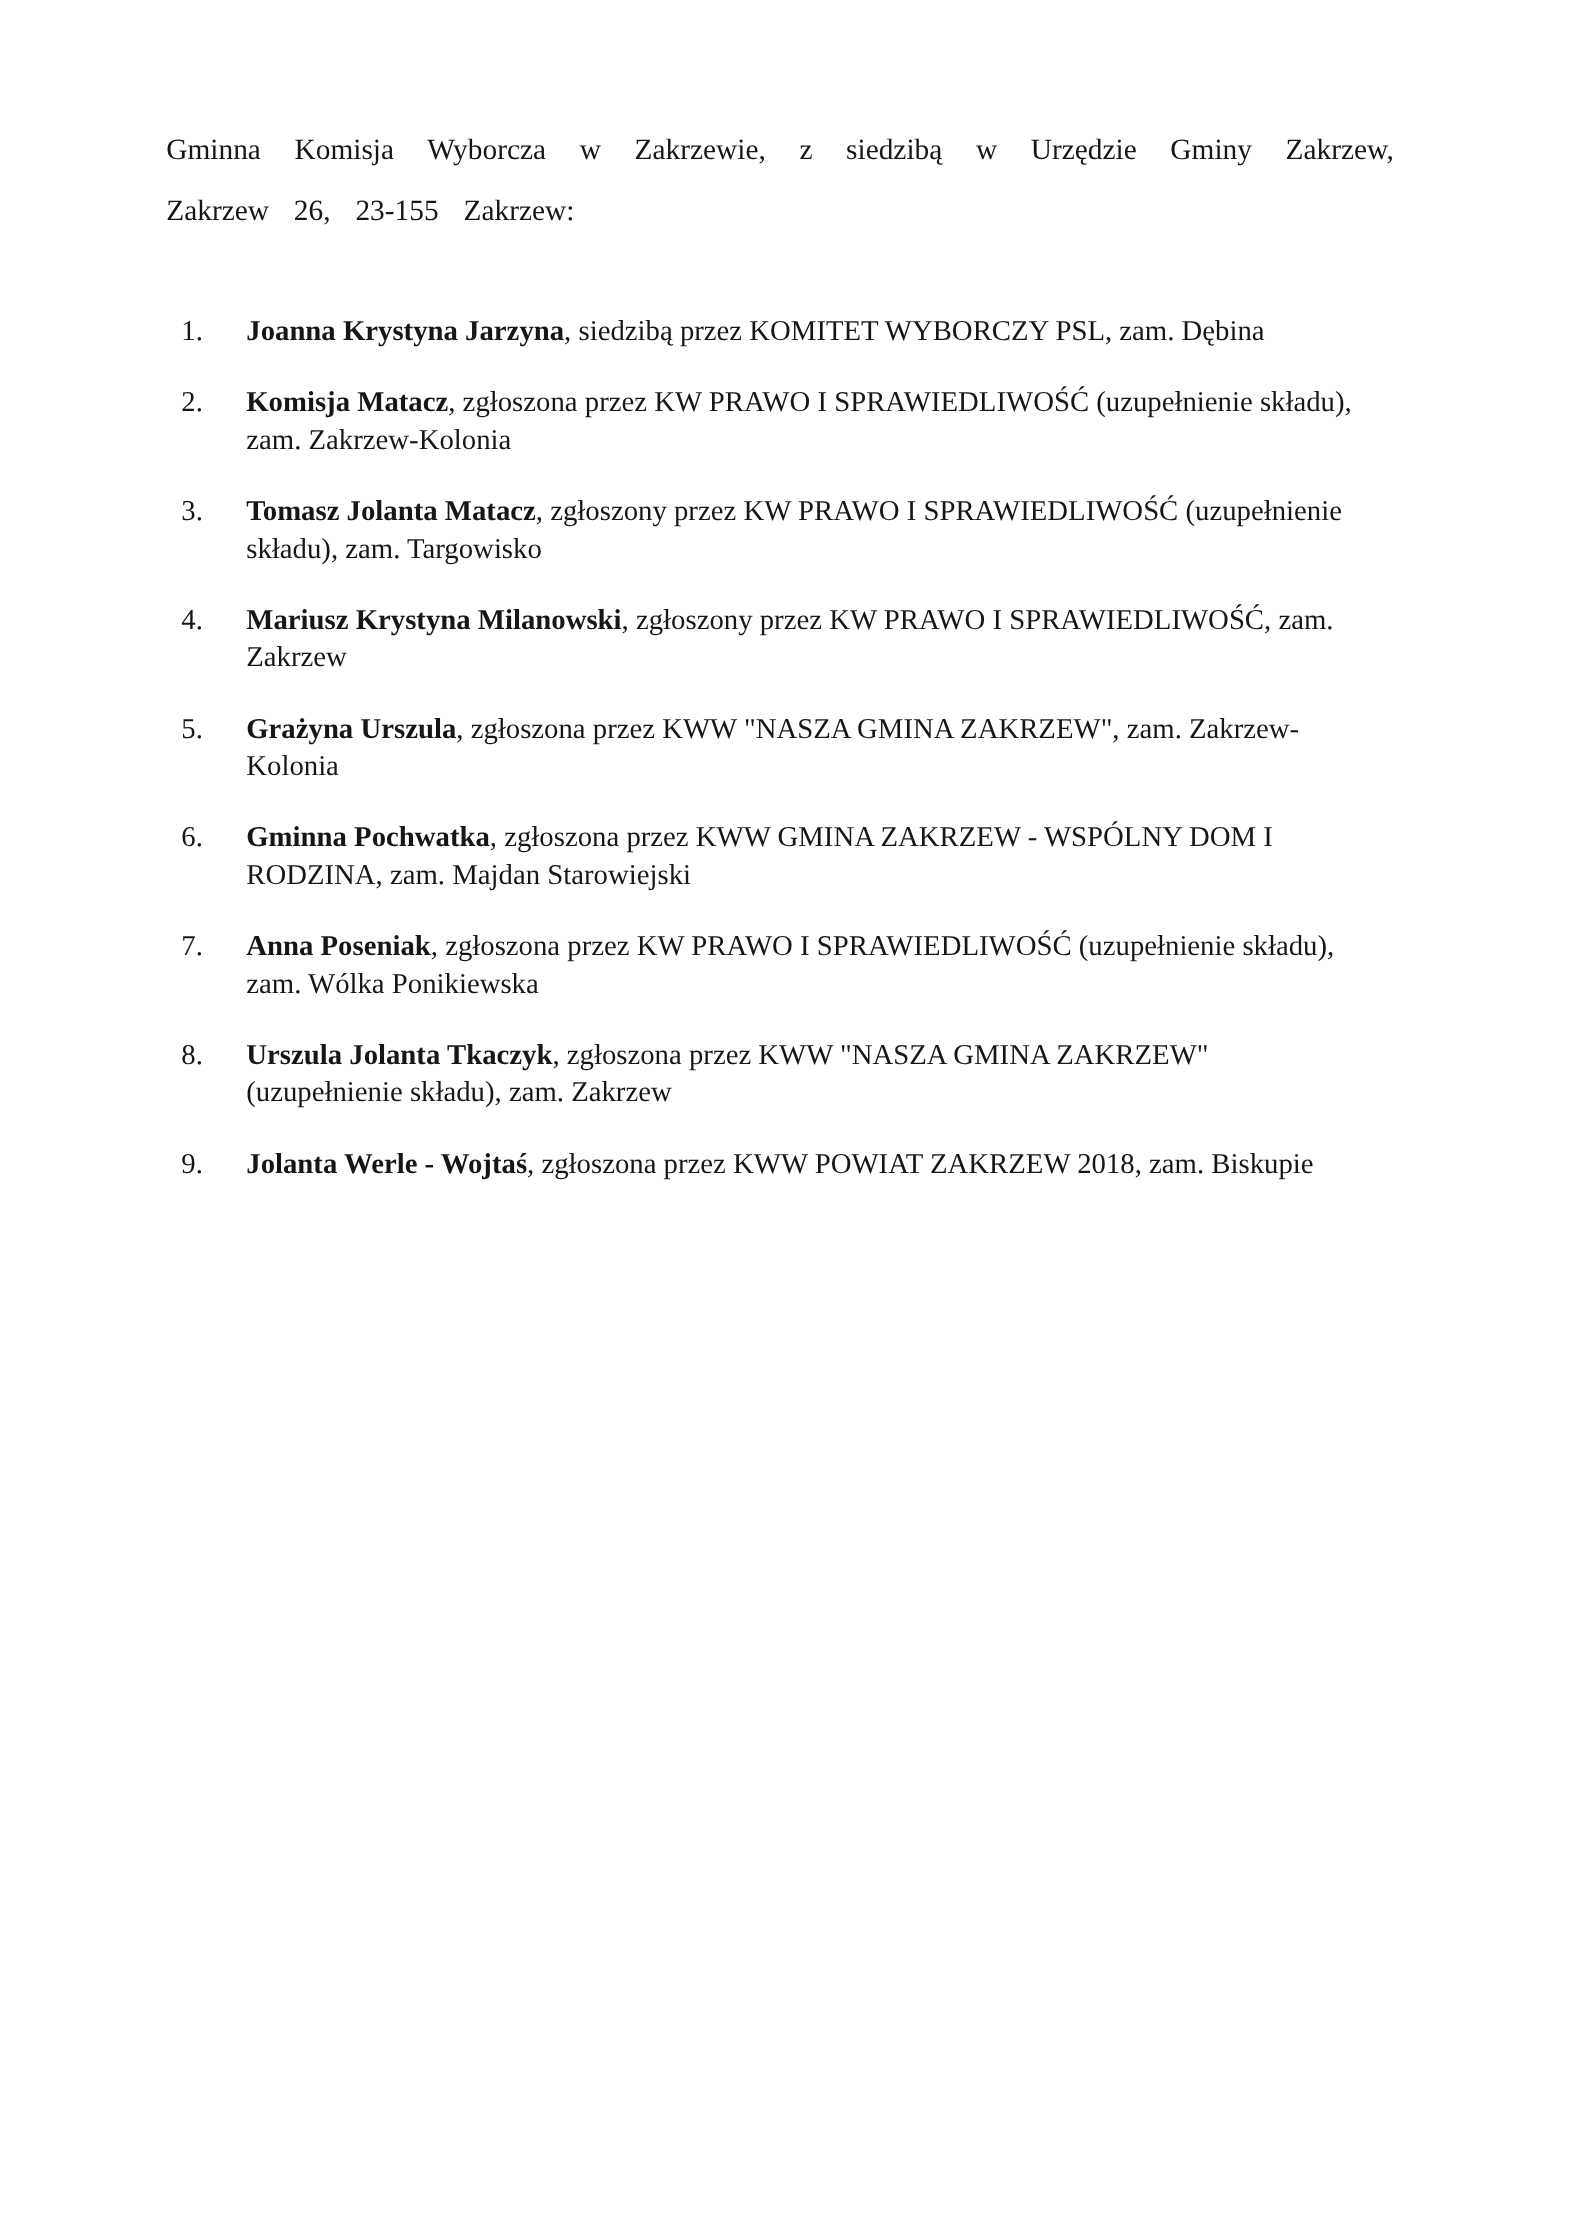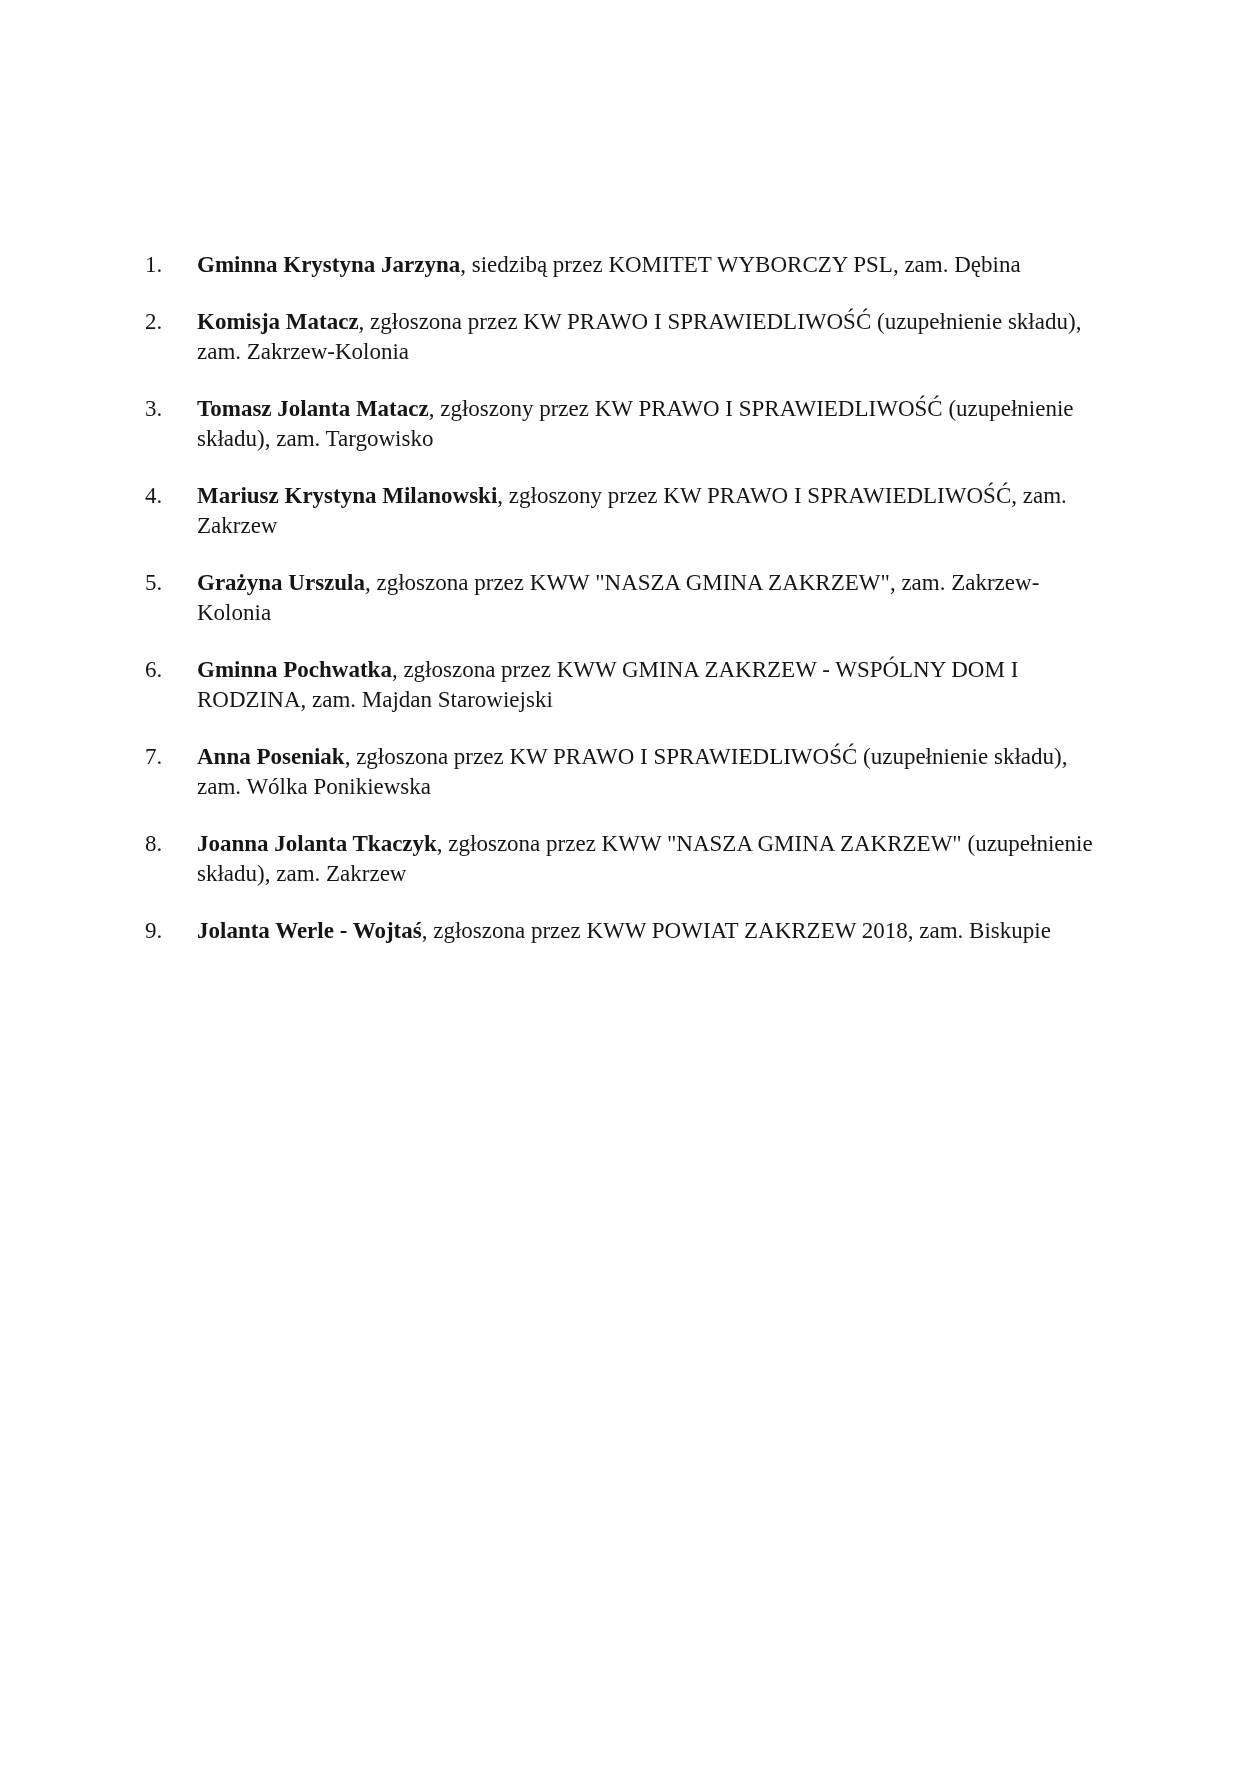--- a/index.html
+++ b/index.html
@@ -47,26 +47,27 @@
     line-height: 30px;
     text-align: left;
   }
   .member-name { font-weight: bold; }
 </style>
 </head>
 <body>
 
 <div class="page">
 
+  <p class="doc-header">Gminna Komisja Wyborcza w Zakrzewie, z siedzibą w Urzędzie Gminy Zakrzew, Zakrzew 26, 23-155 Zakrzew:</p>
 
   <div class="member-list">
 
     <div class="list-item">
       <span class="item-number">1.</span>
-      <p class="item-text"><b class="member-name">Gminna Krystyna Jarzyna</b><span>, siedzibą przez KOMITET WYBORCZY PSL, zam. Dębina</span></p>
+      <p class="item-text"><b class="member-name">Joanna Krystyna Jarzyna</b><span>, siedzibą przez KOMITET WYBORCZY PSL, zam. Dębina</span></p>
     </div>
 
     <div class="list-item">
       <span class="item-number">2.</span>
       <p class="item-text"><b class="member-name">Komisja Matacz</b><span>, zgłoszona przez KW PRAWO I SPRAWIEDLIWOŚĆ (uzupełnienie składu), zam. Zakrzew-Kolonia</span></p>
     </div>
 
     <div class="list-item">
       <span class="item-number">3.</span>
       <p class="item-text"><b class="member-name">Tomasz Jolanta Matacz</b><span>, zgłoszony przez KW PRAWO I SPRAWIEDLIWOŚĆ (uzupełnienie składu), zam. Targowisko</span></p>
@@ -87,21 +88,21 @@
       <p class="item-text"><b class="member-name">Gminna Pochwatka</b><span>, zgłoszona przez KWW GMINA ZAKRZEW - WSPÓLNY DOM I RODZINA, zam. Majdan Starowiejski</span></p>
     </div>
 
     <div class="list-item">
       <span class="item-number">7.</span>
       <p class="item-text"><b class="member-name">Anna Poseniak</b><span>, zgłoszona przez KW PRAWO I SPRAWIEDLIWOŚĆ (uzupełnienie składu), zam. Wólka Ponikiewska</span></p>
     </div>
 
     <div class="list-item">
       <span class="item-number">8.</span>
-      <p class="item-text"><b class="member-name">Joanna Jolanta Tkaczyk</b><span>, zgłoszona przez KWW "NASZA GMINA ZAKRZEW" (uzupełnienie składu), zam. Zakrzew</span></p>
+      <p class="item-text"><b class="member-name">Urszula Jolanta Tkaczyk</b><span>, zgłoszona przez KWW "NASZA GMINA ZAKRZEW" (uzupełnienie składu), zam. Zakrzew</span></p>
     </div>
 
     <div class="list-item">
       <span class="item-number">9.</span>
       <p class="item-text"><b class="member-name">Jolanta Werle - Wojtaś</b><span>, zgłoszona przez KWW POWIAT ZAKRZEW 2018, zam. Biskupie</span></p>
     </div>
 
   </div>
 </div>
 

